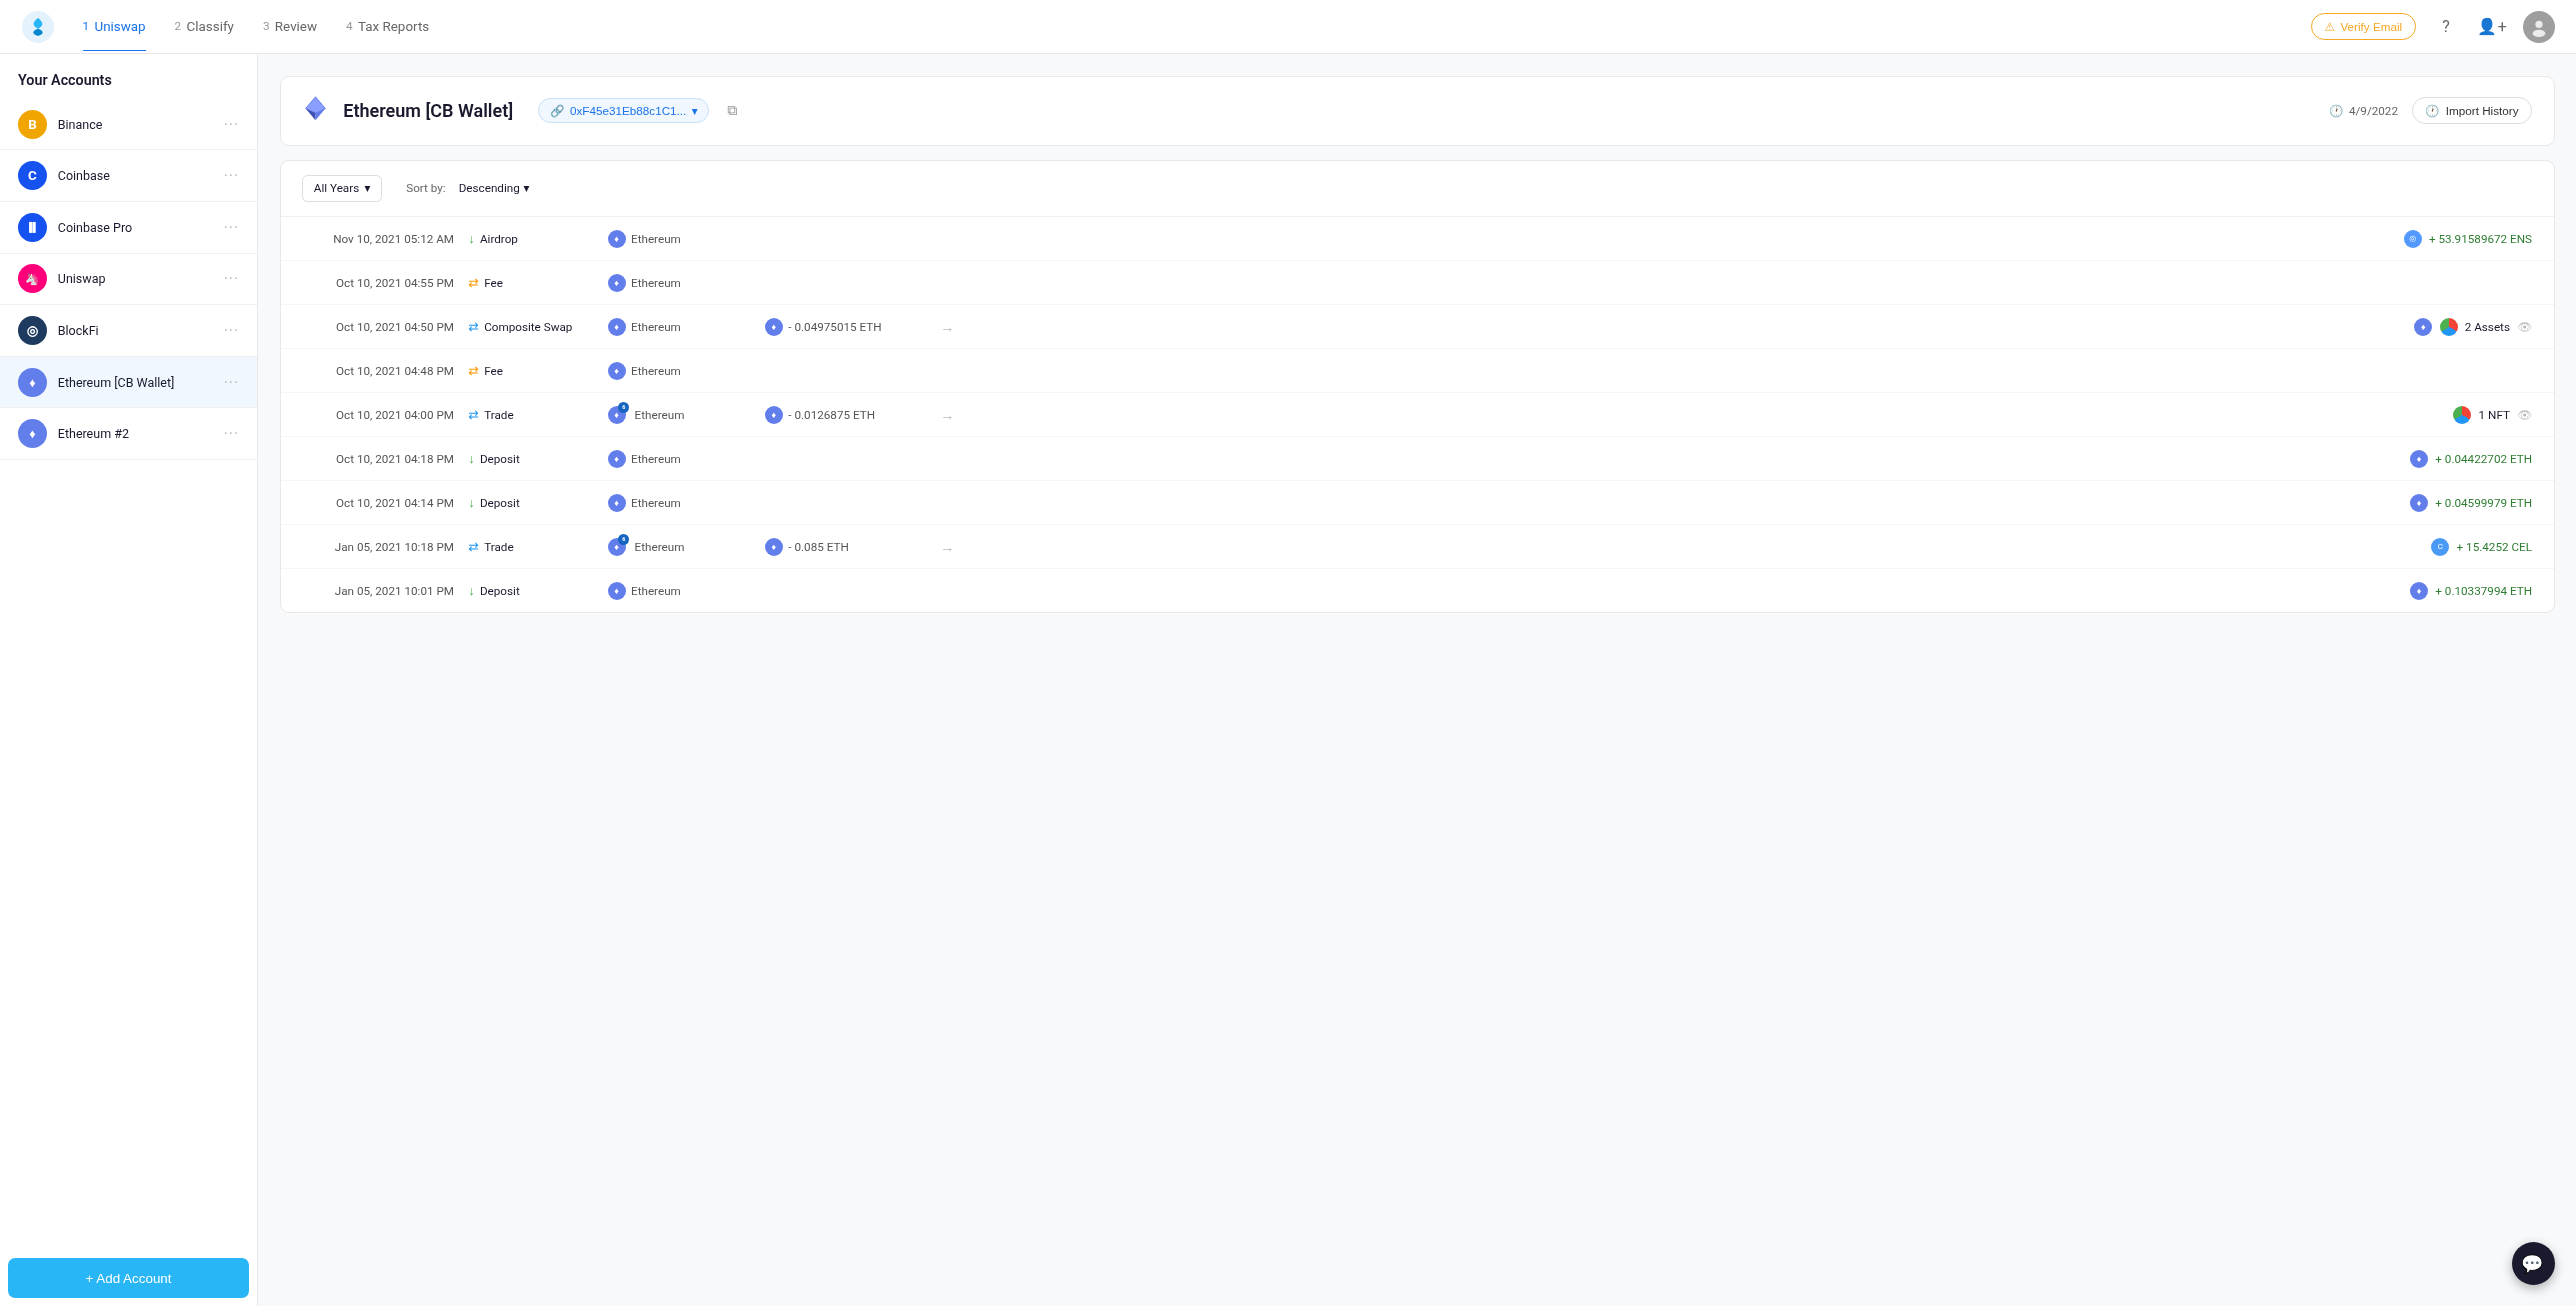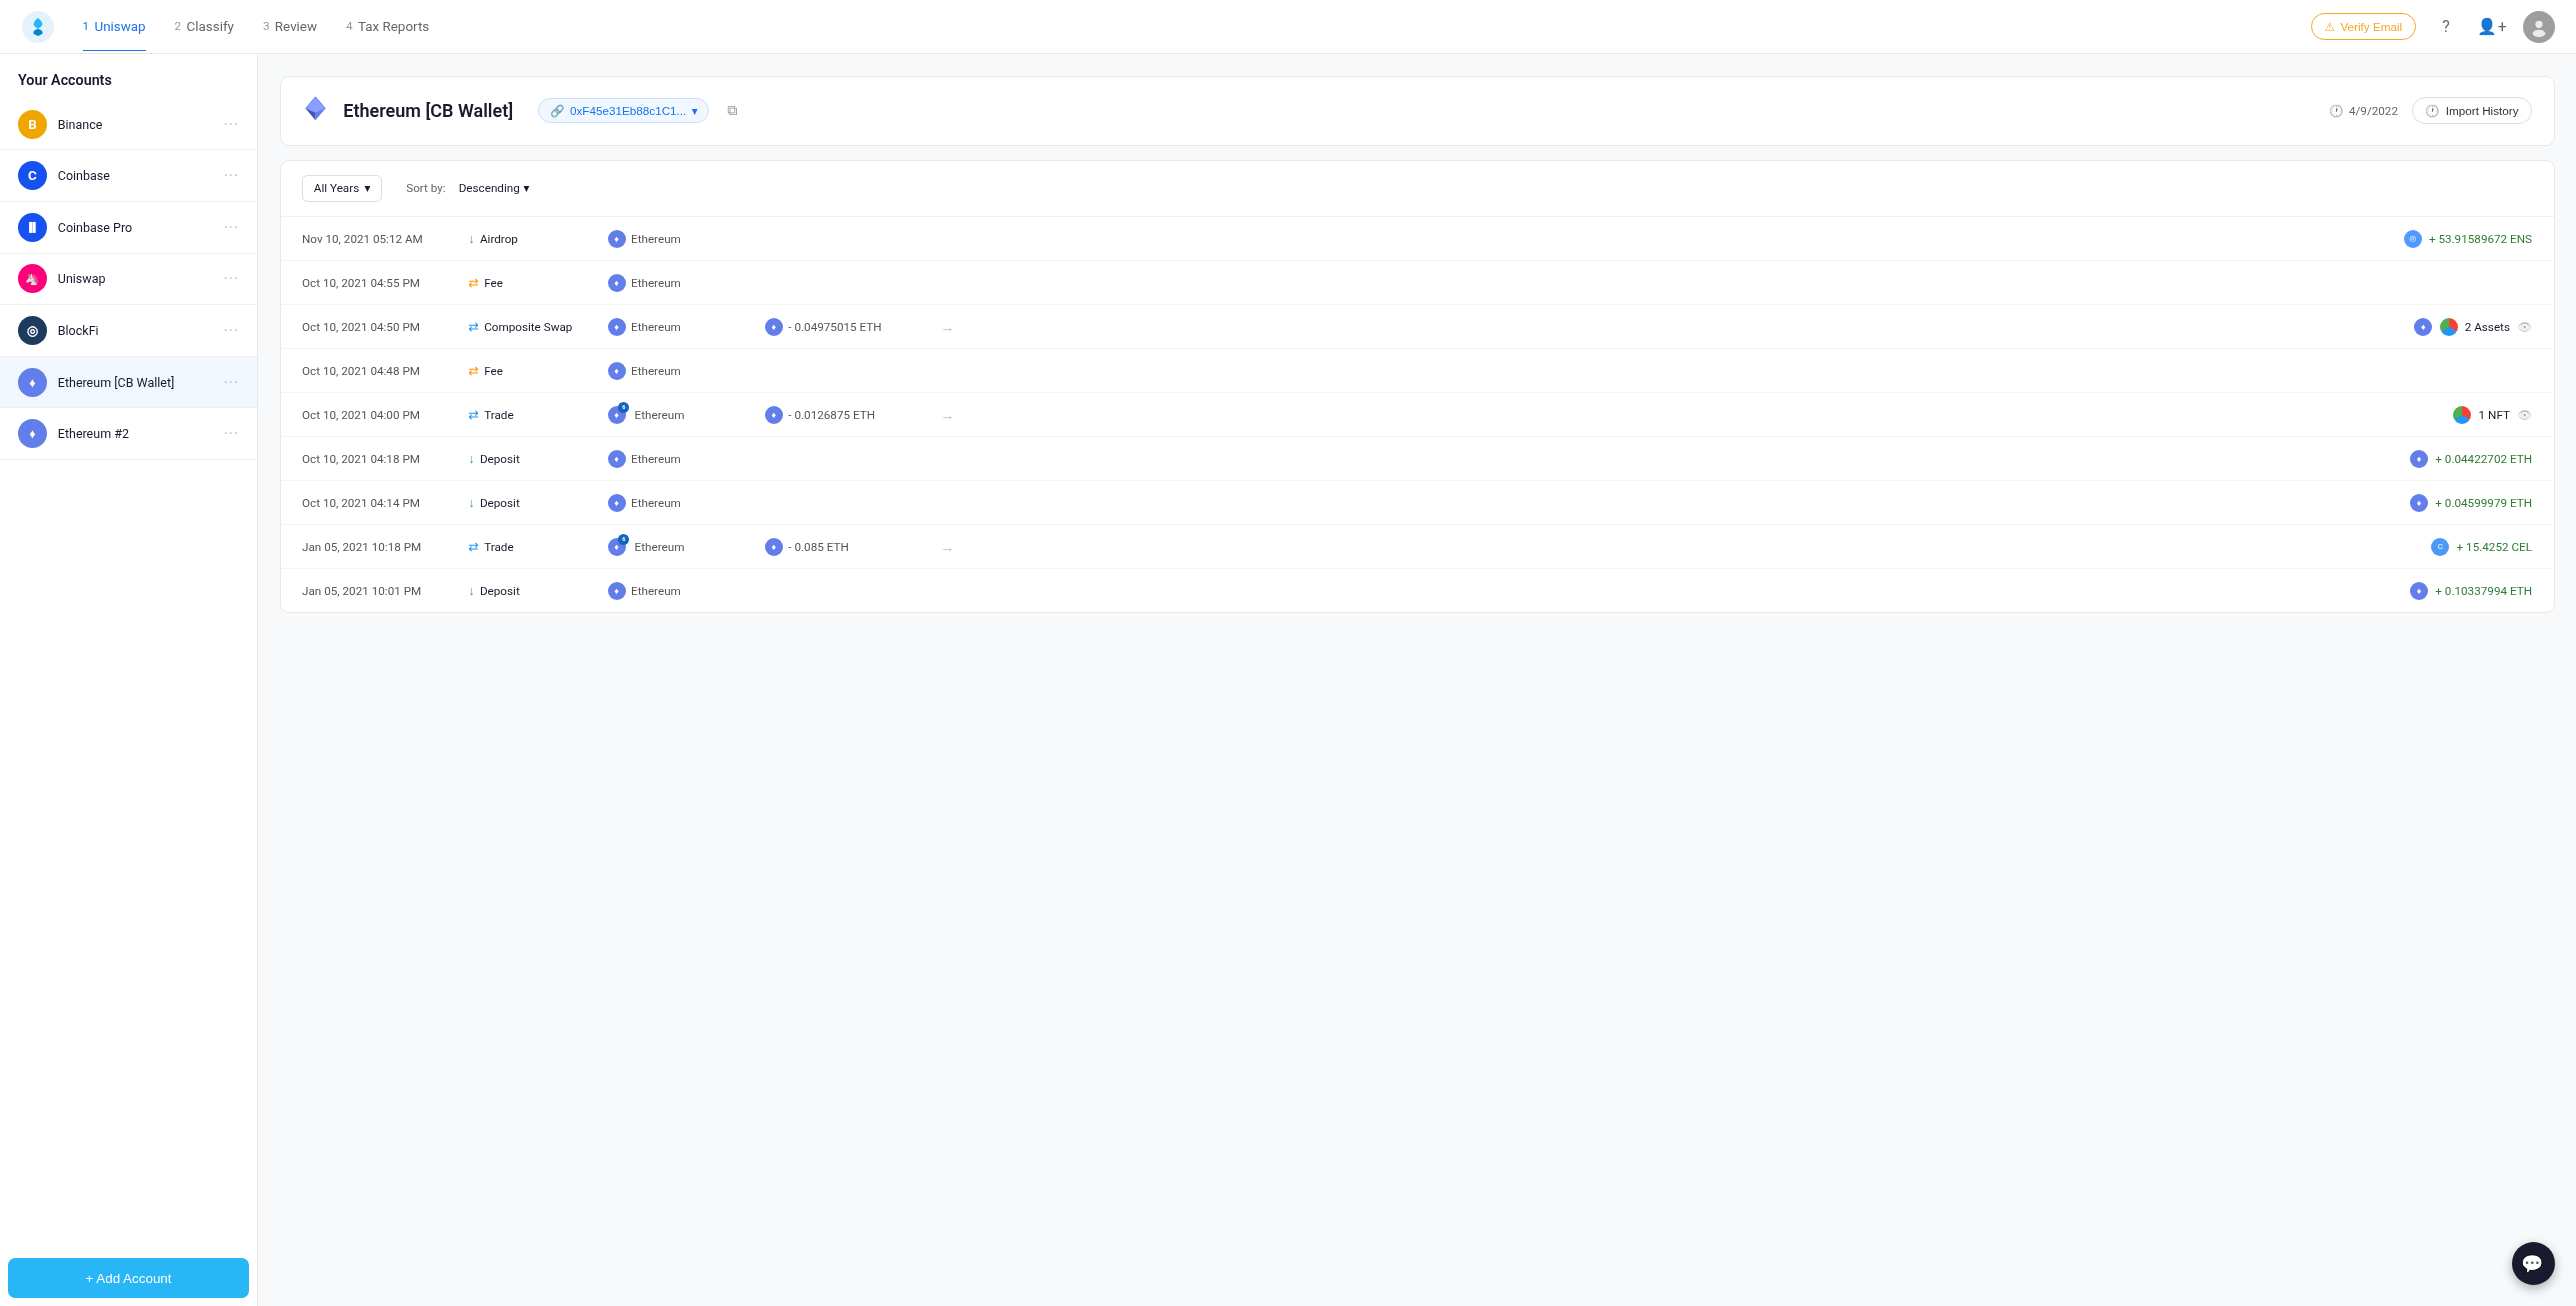--- a/index.html
+++ b/index.html
@@ -80,21 +80,21 @@
       border-radius: 5.4px; padding: 5.4px 10.8px; cursor: pointer; font-size: 11.7px; color: #1a1a2e;
     }
     .sort-label { color: #666; font-size: 11.7px; margin-left: 11px; }
     .sort-select {
       display: flex; align-items: center; gap: 3.6px; font-size: 11.7px; color: #1a1a2e; cursor: pointer;
     }
 
     
     .tx-row {
       display: flex; align-items: center; padding: 12.5px 21.5px;
-      border-bottom: 0.9px solid #f5f5f5; gap: 14.3px;
+      border-bottom: 0.9px solid #f5f5f5; gap: 14.3px; text-align: right;
     }
     .tx-row:last-child { border-bottom: none; }
     .tx-date { width: 152px; color: #555; font-size: 11.7px; flex-shrink: 0; }
     .tx-type { width: 125px; display: flex; align-items: center; gap: 5.4px; font-size: 11.7px; color: #1a1a2e; flex-shrink: 0; }
     .tx-asset { width: 143px; display: flex; align-items: center; gap: 5.4px; font-size: 11.7px; color: #555; flex-shrink: 0; }
     .tx-amount { width: 161px; display: flex; align-items: center; gap: 5.4px; font-size: 11.7px; color: #555; flex-shrink: 0; }
     .tx-arrow { color: #bbb; font-size: 14.3px; flex-shrink: 0; }
     .tx-result { display: flex; align-items: center; gap: 7.2px; font-size: 11.7px; color: #1a1a2e; margin-left: auto; }
     .amount-positive { color: #2e7d32; }
     .amount-negative { color: #555; }

